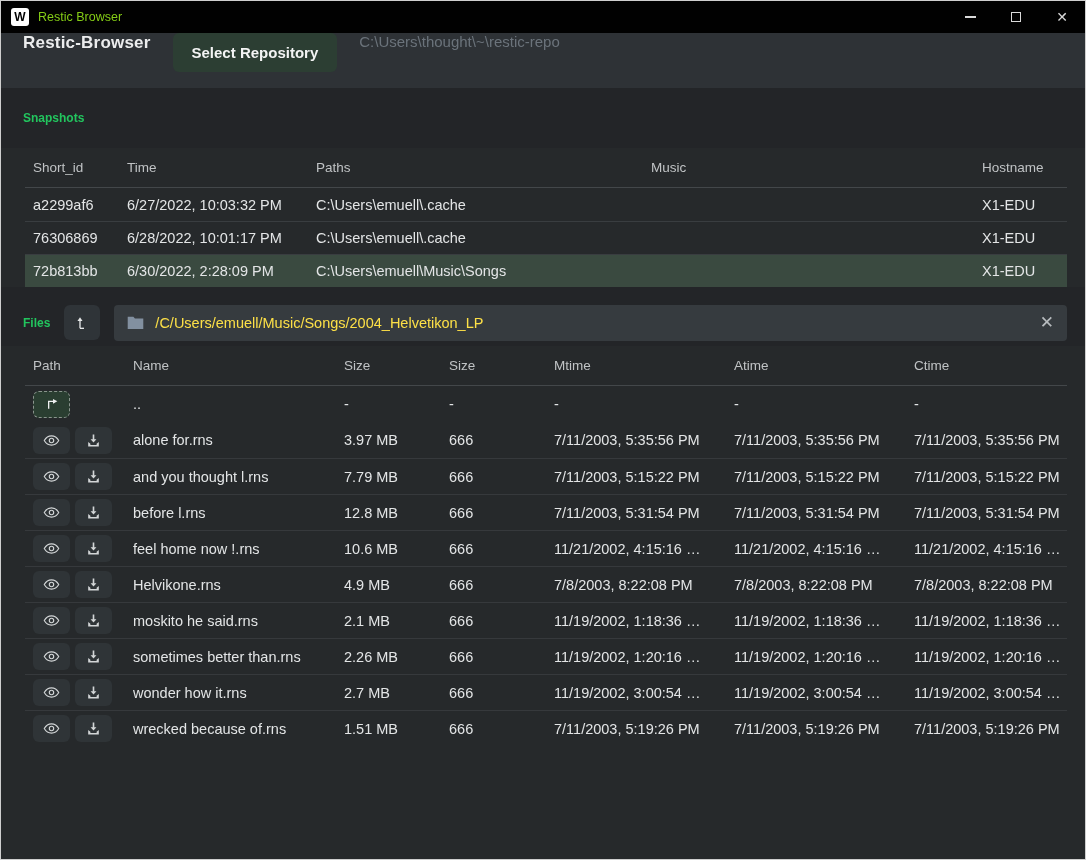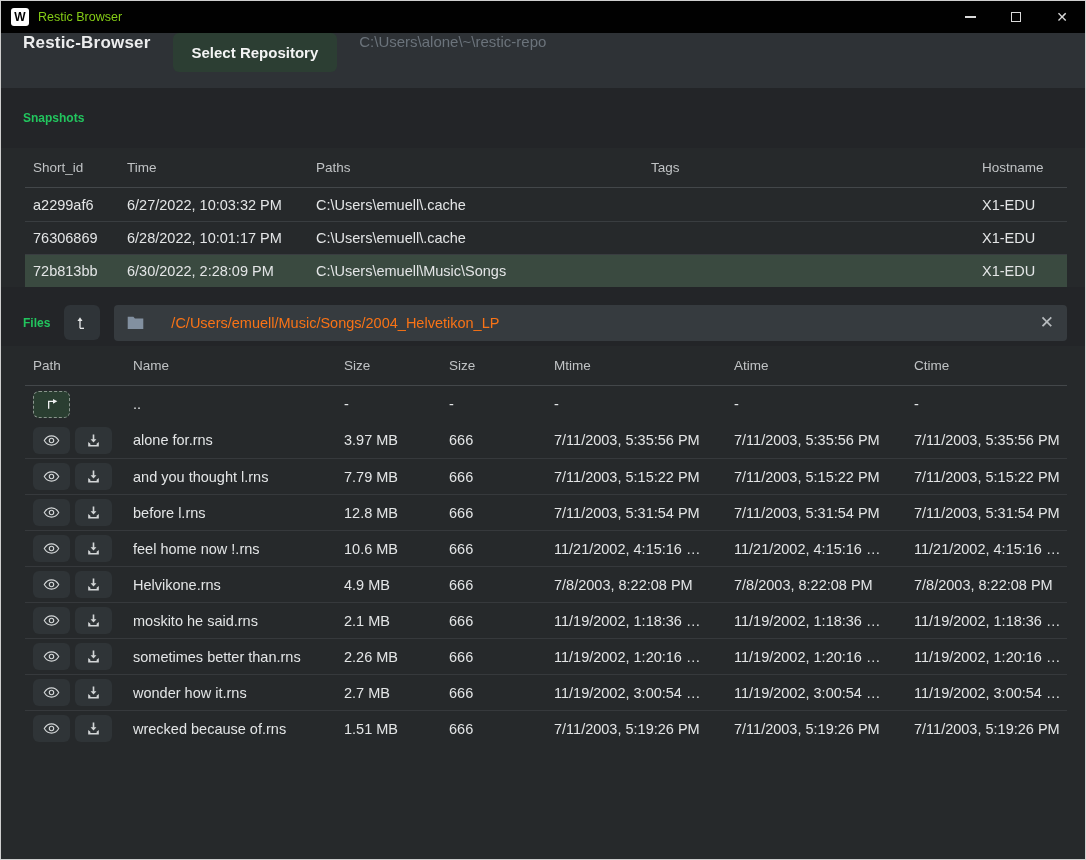--- a/index.html
+++ b/index.html
@@ -70,21 +70,21 @@
   .up-btn {
     width: 36px; height: 35px; border: none; border-radius: 6px;
     background: #2f3438; color: #e4e6e7; cursor: pointer;
     display: flex; align-items: center; justify-content: center; flex: 0 0 36px;
   }
   .breadcrumb {
     flex: 1 1 auto; height: 36px; background: #363b3f; border-radius: 4px;
     display: flex; align-items: center; padding: 0 13px; gap: 11px;
   }
   .folder-ic { color: #8violet290a0; color: #8290a0; display: flex; }
-  .crumb-text { color: #f97316; font-size: 14.5px; white-space: nowrap; overflow: hidden; margin-left: 16px; }
+  .crumb-text { color: #fde047; font-size: 14.5px; white-space: nowrap; overflow: hidden; }
   .crumb-close { margin-left: auto; background: none; border: none; color: #b7bbbe; font-size: 17px; cursor: pointer; line-height: 1; font-family: inherit; }
 
   
   .btn-cell { display: flex; gap: 5px; padding-left: 8px; }
   .mini-btn {
     width: 37px; height: 27px; border: none; border-radius: 6px;
     background: #2f3437; color: #d3d6d7; cursor: pointer;
     display: flex; align-items: center; justify-content: center;
   }
   .parent-btn {
@@ -112,33 +112,33 @@
         </div>
       <div class="win-btn">
           <span class="glyph-close">✕</span>
         </div>
     </div>
   </div>
 
   <div class="app-header">
     <div class="app-title">Restic-Browser</div>
     <button class="select-repo-btn">Select Repository</button>
-    <div class="repo-path">C:\Users\alone\~\restic-repo</div>
+    <div class="repo-path">C:\Users\thought\~\restic-repo</div>
   </div>
 
   <div class="band snap-heading">
     <div class="section-title">Snapshots</div>
   </div>
 
   <div class="tablezone">
     <div class="grid snap-grid hrow">
       <div class="cell hcell">Short_id</div>
       <div class="cell hcell">Time</div>
       <div class="cell hcell">Paths</div>
-      <div class="cell hcell">Tags</div>
+      <div class="cell hcell">Music</div>
       <div class="cell hcell">Hostname</div>
     </div>
     <div>
 
         <div class="grid snap-grid snap-row">
           <div class="cell">a2299af6</div>
           <div class="cell">6/27/2022, 10:03:32 PM</div>
           <div class="cell">C:\Users\emuell\.cache</div>
           <div class="cell"></div>
           <div class="cell">X1-EDU</div>

